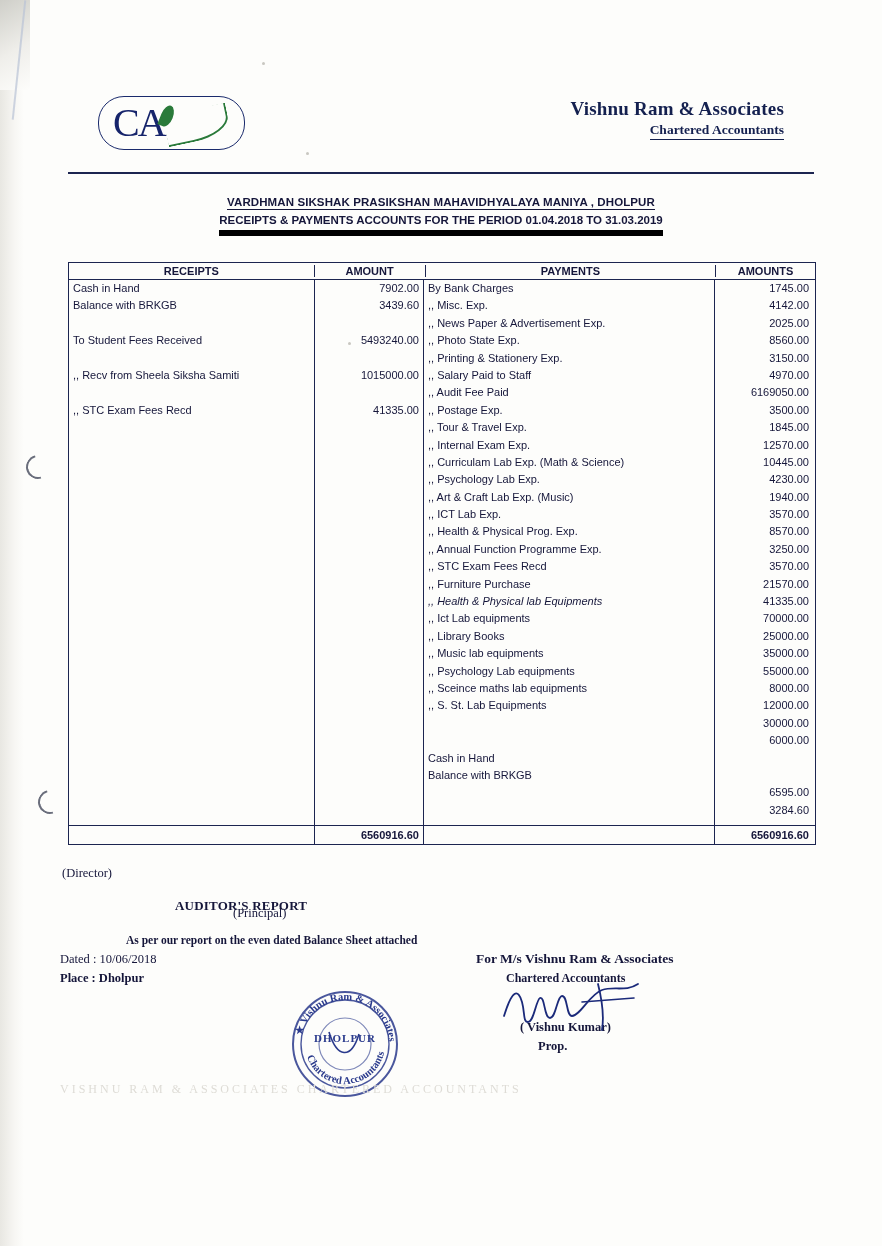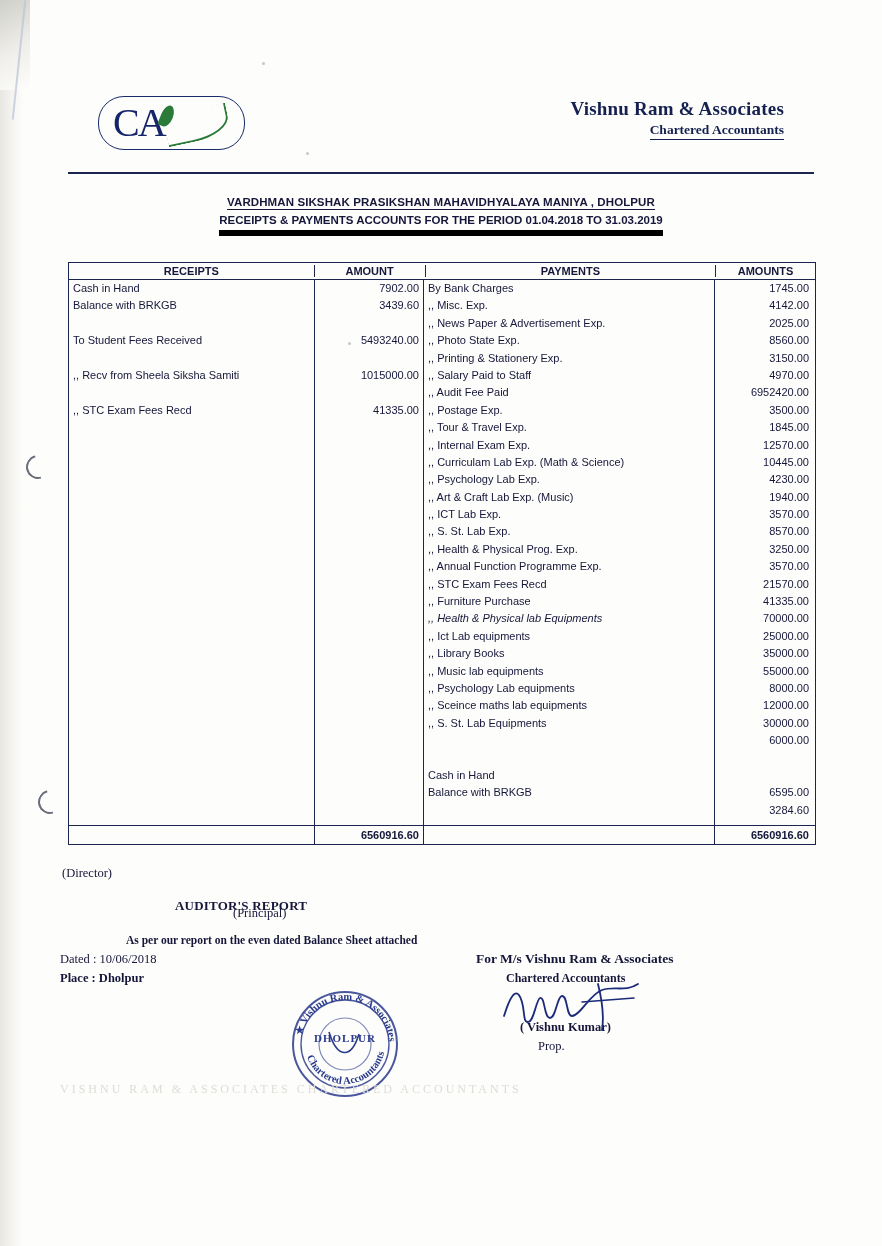--- a/index.html
+++ b/index.html
@@ -260,21 +260,21 @@
     left: 520px; top: 1020px;
     font-family: "Liberation Serif", serif;
     font-size: 12.5px;
     font-weight: 700;
   }
   .prop-label {
     position: absolute;
     left: 538px; top: 1039px;
     font-family: "Liberation Serif", serif;
     font-size: 12.5px;
-    font-weight: 400;
+    font-weight: 700;
   }
   
   .sign-stroke {
     position: absolute;
     left: 498px; top: 982px;
     width: 150px; height: 50px;
     pointer-events: none;
   }
   
   .stamp {
@@ -410,21 +410,20 @@
           <div class="row">,, Printing &amp; Stationery Exp.</div>
           <div class="row">,,  Salary Paid to Staff</div>
           <div class="row">,,  Audit Fee Paid</div>
           <div class="row">,,  Postage Exp.</div>
           <div class="row">,, Tour &amp; Travel Exp.</div>
           <div class="row">,,  Internal Exam Exp.</div>
           <div class="row">,, Curriculam Lab Exp. (Math &amp; Science)</div>
           <div class="row">,,  Psychology Lab Exp.</div>
           <div class="row">,,  Art &amp; Craft Lab Exp. (Music)</div>
           <div class="row">,,  ICT Lab Exp.</div>
-          <div class="row">,,  S. St. Lab Exp.</div>
           <div class="row">,, Health &amp; Physical Prog. Exp.</div>
           <div class="row">,, Annual Function Programme Exp.</div>
           <div class="row">,, STC Exam Fees Recd</div>
           <div class="row">,,  Furniture Purchase</div>
           <div class="row italic-entry">,,  Health &amp; Physical lab Equipments</div>
           <div class="row">,,  Ict Lab equipments</div>
           <div class="row">,,  Library Books</div>
           <div class="row">,,  Music lab equipments</div>
           <div class="row">,,  Psychology Lab equipments</div>
           <div class="row">,,  Sceince maths lab equipments</div>
@@ -434,21 +433,21 @@
           <div class="row">Cash in Hand</div>
           <div class="row">Balance with BRKGB</div>
         </div>
       <div class="cell c4" id="col-payment-amounts">
           <div class="row amt">1745.00</div>
           <div class="row amt">4142.00</div>
           <div class="row amt">2025.00</div>
           <div class="row amt">8560.00</div>
           <div class="row amt">3150.00</div>
           <div class="row amt">4970.00</div>
-          <div class="row amt">6952420.00</div>
+          <div class="row amt">6169050.00</div>
           <div class="row amt">3500.00</div>
           <div class="row amt">1845.00</div>
           <div class="row amt">12570.00</div>
           <div class="row amt">10445.00</div>
           <div class="row amt">4230.00</div>
           <div class="row amt">1940.00</div>
           <div class="row amt">3570.00</div>
           <div class="row amt">8570.00</div>
           <div class="row amt">3250.00</div>
           <div class="row amt">3570.00</div>

